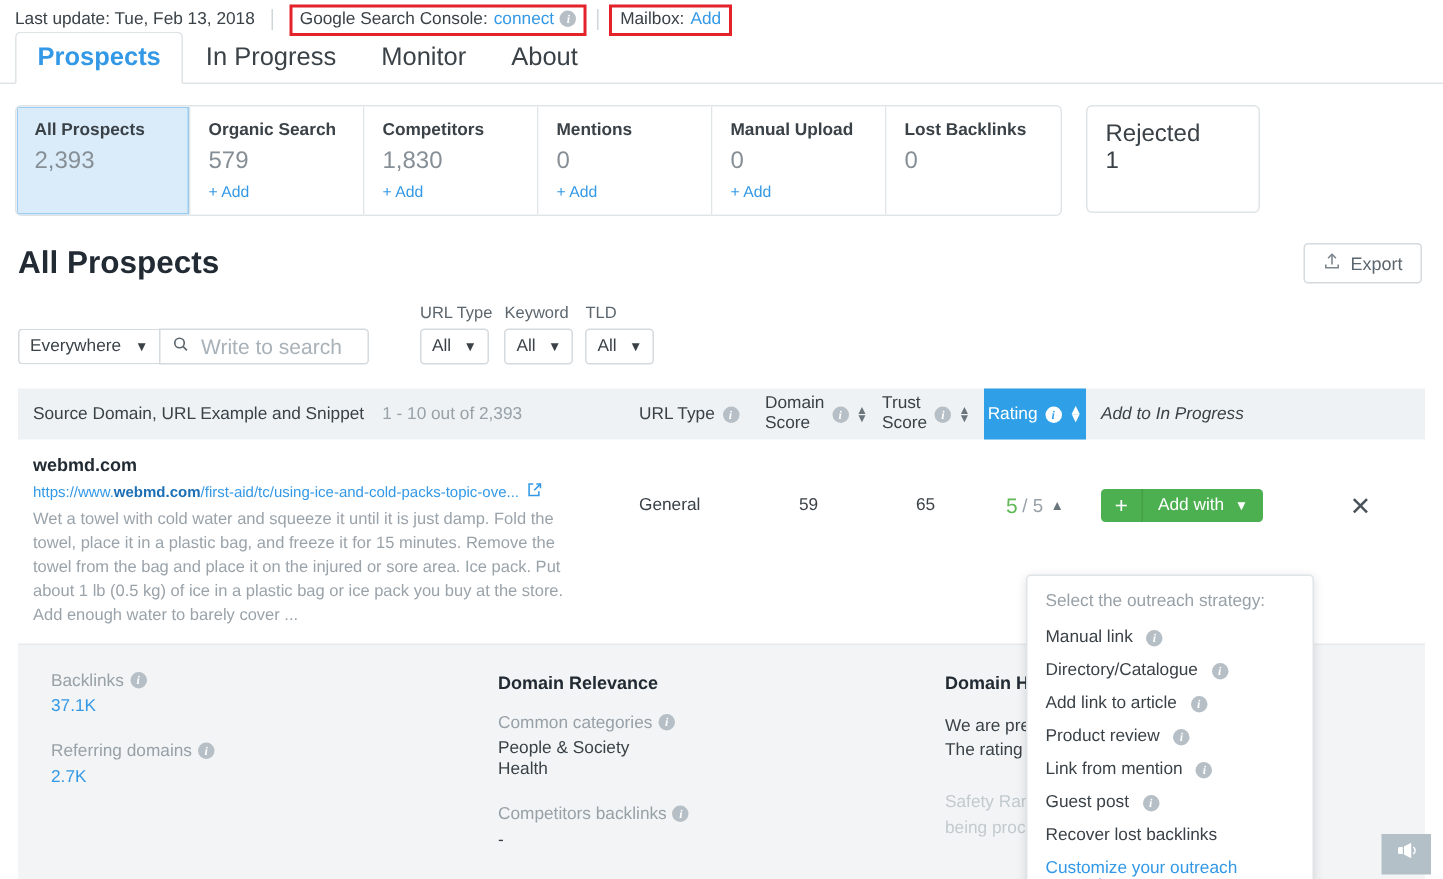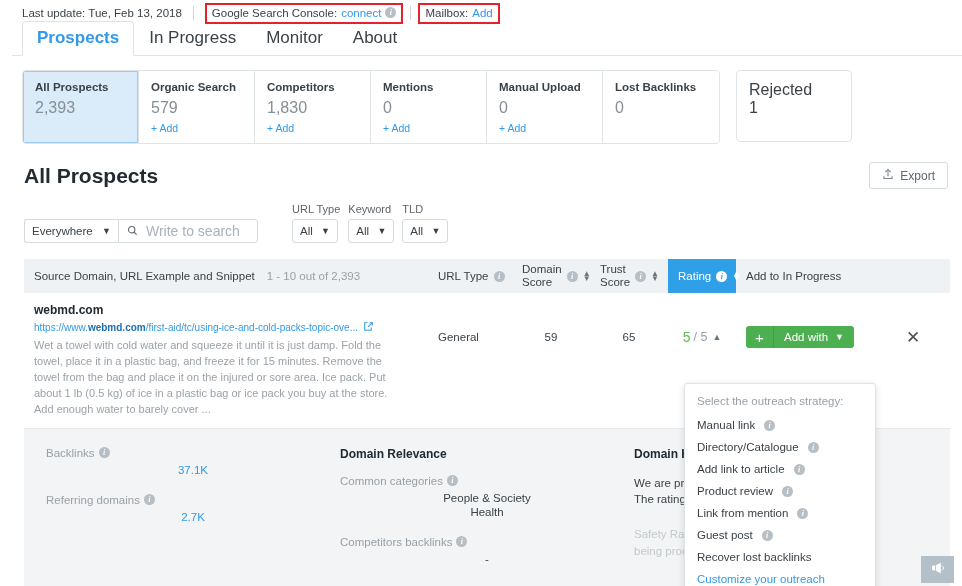--- a/index.html
+++ b/index.html
@@ -4,21 +4,21 @@
 <style>
   * { box-sizing: border-box; }
   html, body {
     margin: 0; padding: 0;
     width: 962px; height: 586px;
     overflow: hidden;
     background: #fff;
     font-family: "Liberation Sans", sans-serif;
     color: #3a4248;
   }
-  .page { position: relative; width: 962px; height: 586px; background: #fff; padding-left: 12px; }
+  .page { position: relative; width: 962px; height: 586px; background: #fff; }
 
   
   .topbar {
     display: flex; align-items: center;
     height: 26px; padding: 0 0 0 10px;
     font-size: 11.5px; color: #3a4248;
   }
   .topbar .lastupdate { white-space: nowrap; }
   .vsep { width: 1px; height: 14px; background: #cfd6da; margin: 0 11px; }
   .annot {
@@ -119,22 +119,22 @@
   .thead { display: flex; align-items: stretch; background: #eef2f4; height: 34px; }
   .th {
     display: flex; align-items: center; font-size: 11.5px; color: #3a4248;
     padding: 0 10px; white-space: nowrap;
   }
   .th.col-src { width: 404px; }
   .th.col-src .count { color: #98a1a8; margin-left: 12px; }
   .th.col-type { width: 84px; }
   .th.col-ds { width: 78px; }
   .th.col-ts { width: 78px; }
-  .th.col-rating { width: 68px; background: #2fa0e8; color: #fff; }
-  .th.col-add { width: 140px; }
+  .th.col-rating { width: 68px; background: #2fa0e8; color: #fff; justify-content: center; }
+  .th.col-add { width: 140px; font-style: italic; }
   .th.col-x { flex: 1; }
   .th .infodot { margin-left: 5px; }
   .th.col-rating .infodot { background: #fff; color: #2fa0e8; }
   .twoline { display: flex; flex-direction: column; line-height: 1.15; }
   .sortarr { display: inline-flex; flex-direction: column; margin-left: 5px; line-height: 5px; font-size: 8px; color: #6b757c; }
   .th.col-rating .sortarr { color: #fff; font-size: 9px; }
 
   .trow { display: flex; align-items: flex-start; border-bottom: 1px solid #e6eaed; min-height: 88px; }
   .td { padding: 10px; font-size: 11.5px; color: #3a4248; }
   .td.col-src { width: 404px; }
@@ -172,21 +172,21 @@
 
   
   .detail {
     display: flex; margin: 0 12px; background: #f2f4f5;
     padding: 18px 22px; min-height: 150px;
   }
   .dcol { width: 300px; }
   .dcol.third { width: 300px; }
   .dtitle { font-size: 12px; font-weight: bold; color: #222b33; margin-bottom: 14px; }
   .dlabel { font-size: 11.5px; color: #98a1a8; display: flex; align-items: center; }
-  .dvalue { font-size: 11.5px; color: #3399e6; margin-top: 5px; text-align: center; }
+  .dvalue { font-size: 11.5px; color: #3399e6; margin-top: 5px; }
   .dvalue.dark { color: #3a4248; }
   .dblock { margin-bottom: 18px; }
   .dtext { font-size: 11.5px; color: #3a4248; line-height: 1.45; }
   .dmuted { font-size: 11.5px; color: #c3cace; line-height: 1.45; }
 
   
   .dropdown {
     position: absolute; left: 684px; top: 383px; width: 192px;
     background: #fff; border: 1px solid #dfe4e7; border-radius: 3px;
     box-shadow: 0 2px 7px rgba(0,0,0,0.13);

